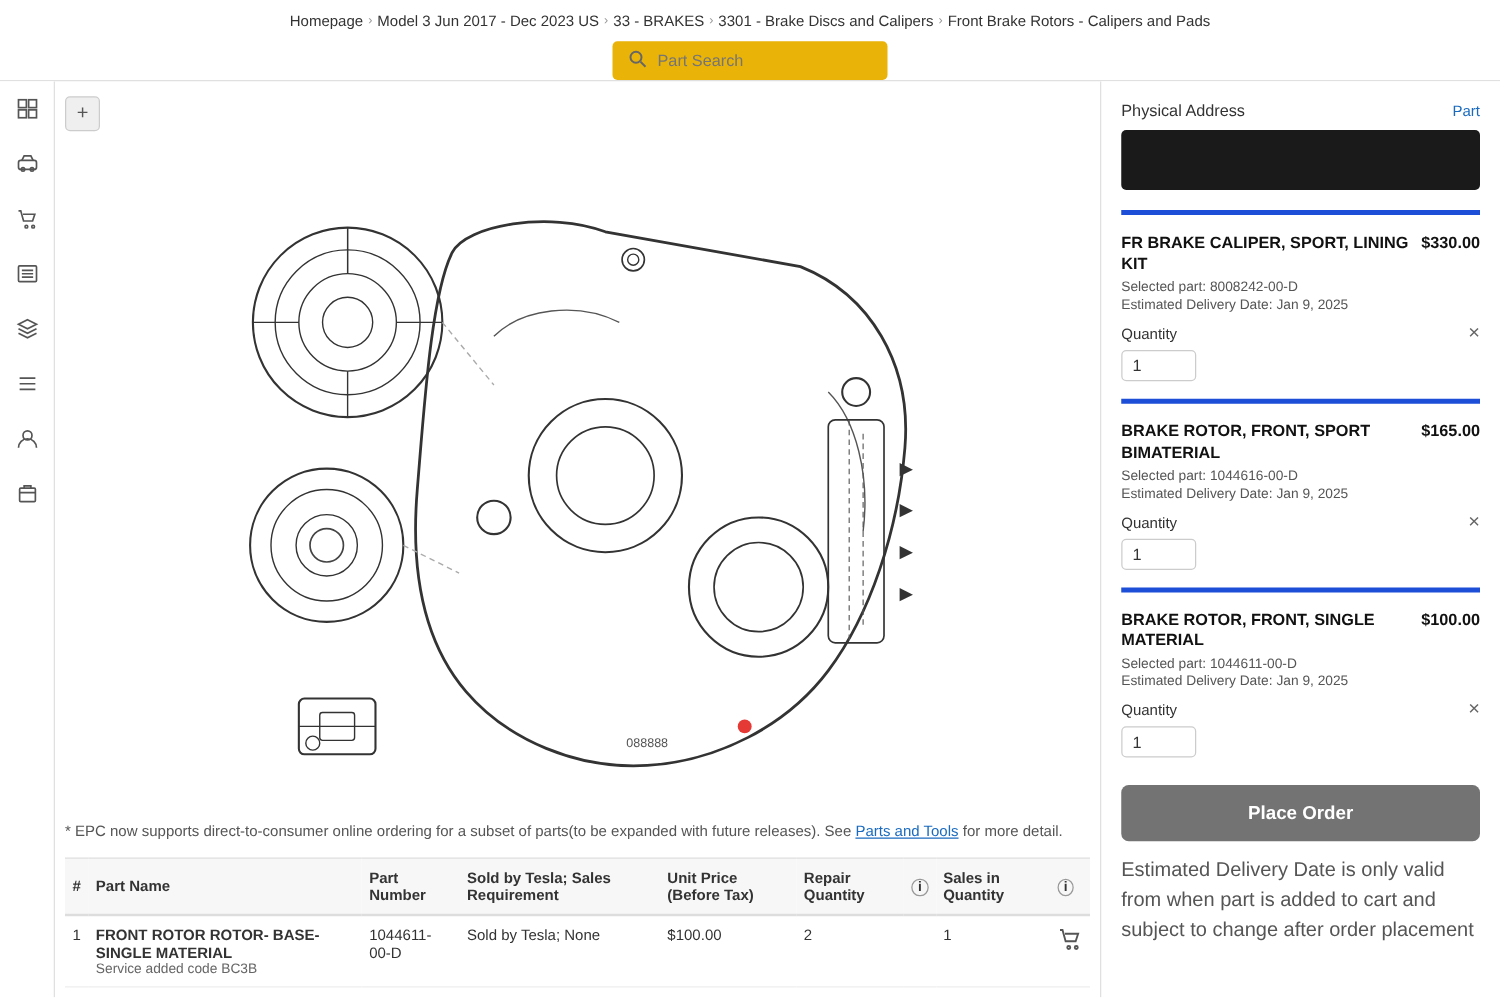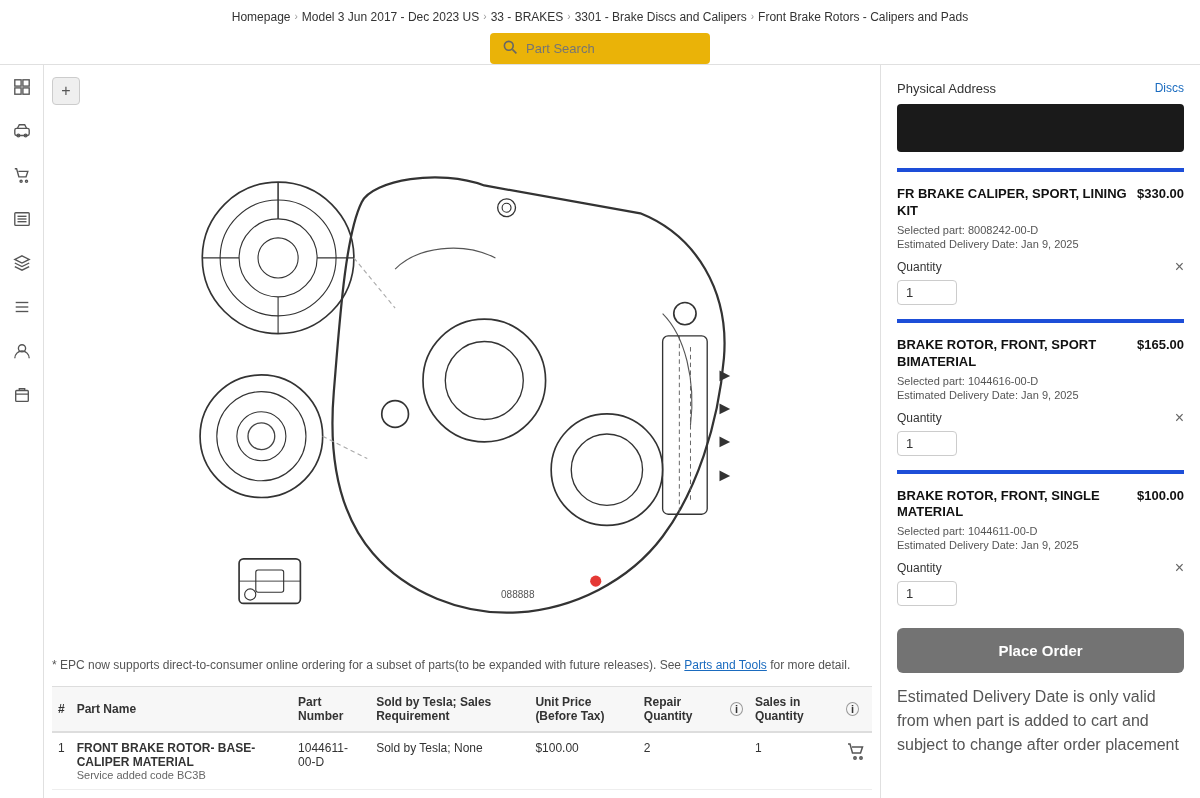--- a/index.html
+++ b/index.html
@@ -58,21 +58,21 @@
     .parts-table .service-code { font-size: 11px; color: #666; }
     .cart-icon { color: #555; cursor: pointer; font-size: 16px; }
 
     
     .right-panel {
       width: 320px; border-left: 1px solid #e0e0e0; overflow-y: auto;
       padding: 16px; display: flex; flex-direction: column; gap: 0; flex-shrink: 0;
       background: #fff;
     }
     .physical-address-section { margin-bottom: 16px; }
-    .address-header { display: flex; justify-content: space-between; align-items: flex-start; margin-bottom: 8px; }
+    .address-header { display: flex; justify-content: space-between; align-items: center; margin-bottom: 8px; }
     .address-label { font-size: 13px; color: #333; font-weight: 500; }
     .edit-link { color: #1a6bbf; font-size: 12px; cursor: pointer; text-decoration: none; }
     .address-box { background: #1a1a1a; height: 48px; border-radius: 4px; width: 100%; }
 
     .cart-item { border-top: 4px solid #1d4ed8; padding: 14px 0; }
     .cart-item-header { display: flex; justify-content: space-between; align-items: flex-start; margin-bottom: 4px; }
     .cart-item-name { font-size: 13px; font-weight: 700; color: #111; flex: 1; line-height: 1.3; }
     .cart-item-price { font-size: 13px; font-weight: 600; color: #111; white-space: nowrap; margin-left: 8px; }
     .cart-item-detail { font-size: 11px; color: #555; margin-bottom: 2px; }
     .cart-item-qty-row { display: flex; align-items: center; justify-content: space-between; margin-top: 8px; }
@@ -274,21 +274,21 @@
           <th>Sales in Quantity</th>
           <th>
             <span style="border: 1px solid #999; border-radius: 50%; padding: 0 4px; font-size: 11px;">i</span>
           </th>
         </tr>
       </thead>
       <tbody>
         <tr>
           <td>1</td>
           <td>
-            <div class="part-name">FRONT BRAKE ROTOR- BASE- CALIPER MATERIAL</div>
+            <div class="part-name">FRONT ROTOR ROTOR- BASE- SINGLE MATERIAL</div>
             <div class="service-code">Service added code BC3B</div>
           </td>
           <td>1044611-00-D</td>
           <td>Sold by Tesla; None</td>
           <td>$100.00</td>
           <td>2</td>
           <td></td>
           <td>1</td>
           <td>
             <span class="cart-icon">
@@ -301,21 +301,21 @@
           </td>
         </tr>
       </tbody>
     </table>
   </div>
 
   <div class="right-panel">
     <div class="physical-address-section">
       <div class="address-header">
         <span class="address-label">Physical Address</span>
-        <a class="edit-link">Discs</a>
+        <a class="edit-link">Part</a>
       </div>
       <div class="address-box"></div>
     </div>
 
     <div class="cart-item">
       <div class="cart-item-header">
         <span class="cart-item-name">FR BRAKE CALIPER, SPORT, LINING KIT</span>
         <span class="cart-item-price">$330.00</span>
       </div>
       <div class="cart-item-detail">

